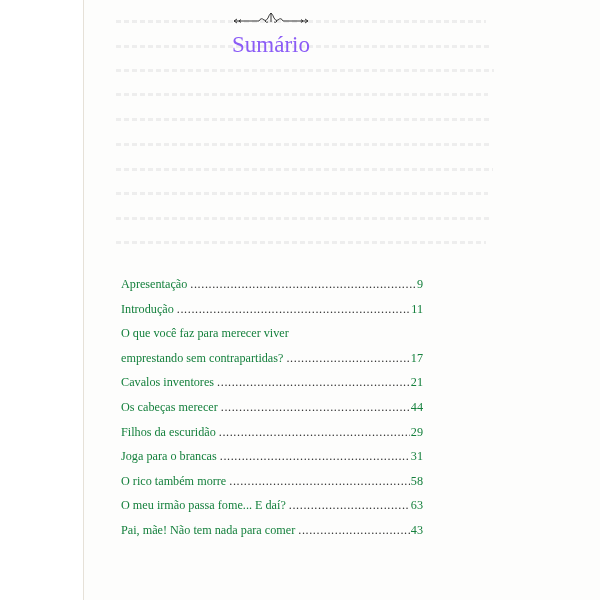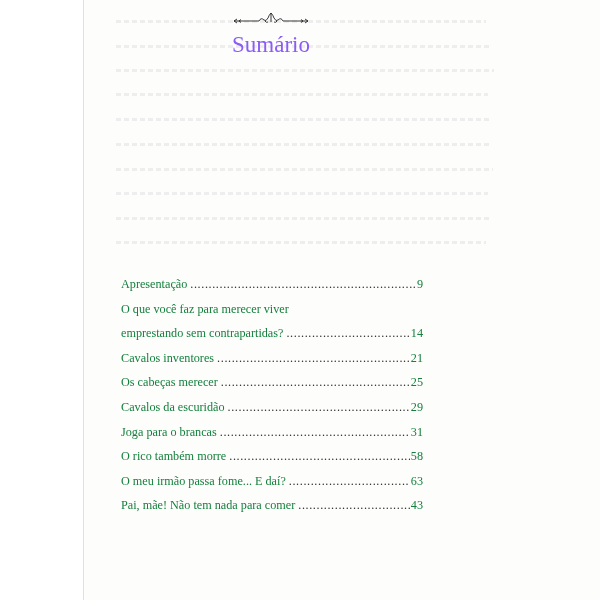--- a/index.html
+++ b/index.html
@@ -85,39 +85,44 @@
 
 <div class="title">Sumário</div>
 
 <div class="toc">
   <div class="toc-row">
     <span class="label">Apresentação</span>
     <span class="dots"></span>
     <span class="num">9</span>
   </div>
   <div class="toc-row">
+    <span class="label">Introdução</span>
+    <span class="dots"></span>
+    <span class="num">11</span>
+  </div>
+  <div class="toc-row">
     <span class="label">O que você faz para merecer viver</span>
   </div>
   <div class="toc-row">
     <span class="label">emprestando sem contrapartidas?</span>
     <span class="dots"></span>
-    <span class="num">14</span>
+    <span class="num">17</span>
   </div>
   <div class="toc-row">
     <span class="label">Cavalos inventores</span>
     <span class="dots"></span>
     <span class="num">21</span>
   </div>
   <div class="toc-row">
     <span class="label">Os cabeças merecer</span>
     <span class="dots"></span>
-    <span class="num">25</span>
+    <span class="num">44</span>
   </div>
   <div class="toc-row">
-    <span class="label">Cavalos da escuridão</span>
+    <span class="label">Filhos da escuridão</span>
     <span class="dots"></span>
     <span class="num">29</span>
   </div>
   <div class="toc-row">
     <span class="label">Joga para o brancas</span>
     <span class="dots"></span>
     <span class="num">31</span>
   </div>
   <div class="toc-row">
     <span class="label">O rico também morre</span>

